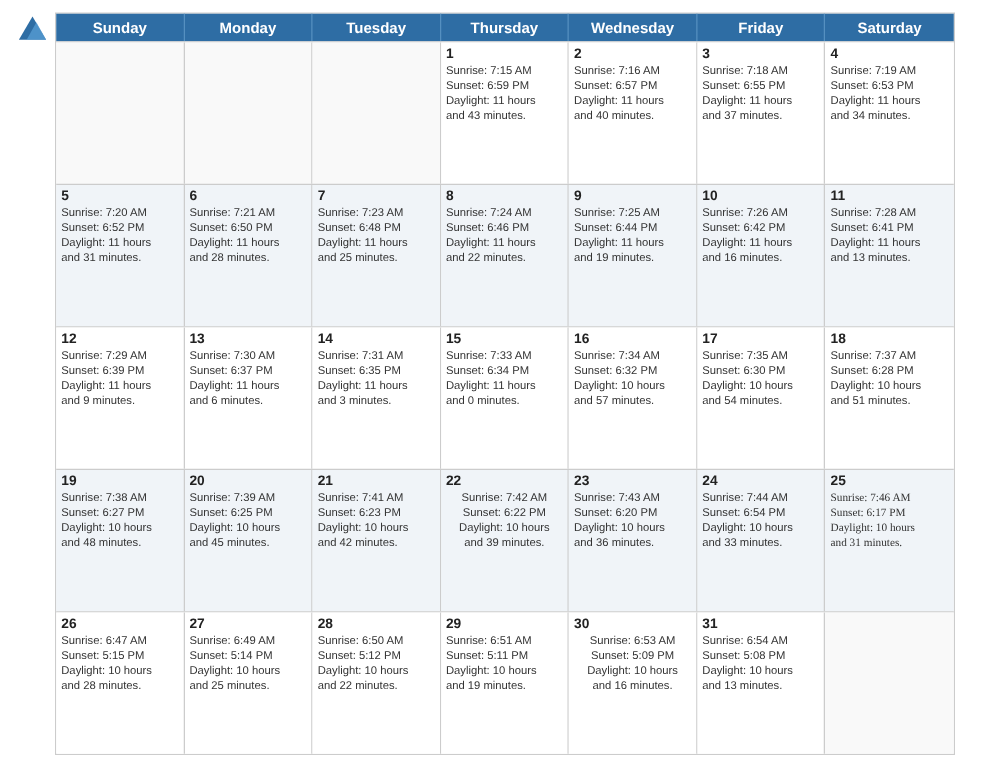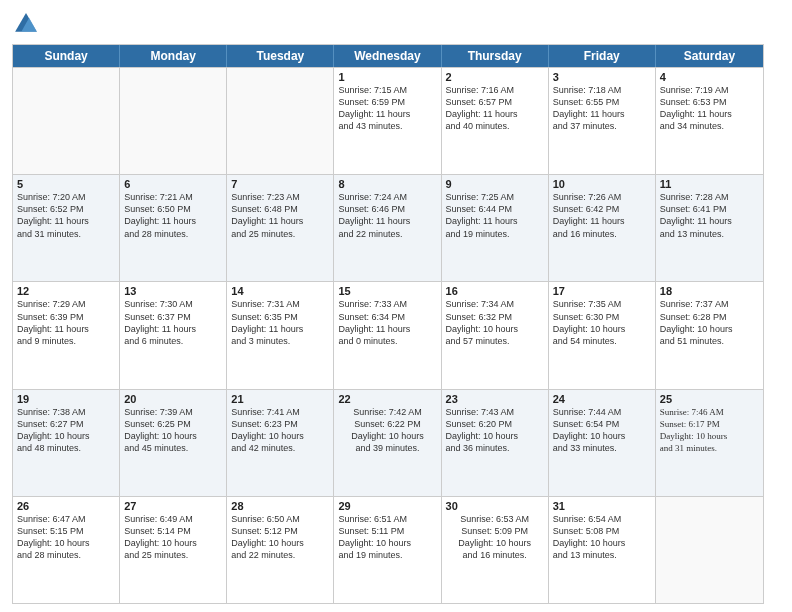--- a/index.html
+++ b/index.html
@@ -8,21 +8,21 @@
       background: #fff;
       width: 792px;
       height: 612px;
       overflow: hidden;
     }
     .page {
       width: 792px;
       height: 612px;
       background: #fff;
       display: flex;
-      flex-direction: column;
+      flex-direction: row;
       padding: 10px 28px 8px 12px;
     }
     .header {
       display: flex;
       justify-content: space-between;
       align-items: flex-start;
       margin-bottom: 6px;
     }
     .logo {
       display: flex;
@@ -128,22 +128,22 @@
       <div class="month-title"></div>
       <div class="location-title"></div>
     </div>
   </div>
 
   <div class="calendar">
     <div class="cal-header">
     <div class="cal-header-cell">Sunday</div>
         <div class="cal-header-cell">Monday</div>
         <div class="cal-header-cell">Tuesday</div>
+        <div class="cal-header-cell">Thursday</div>
         <div class="cal-header-cell">Wednesday</div>
-        <div class="cal-header-cell">Thursday</div>
         <div class="cal-header-cell">Friday</div>
         <div class="cal-header-cell">Saturday</div>
       </div>
     <div class="cal-body">
     <div class="cal-row">
           <div class="cal-cell empty"></div>
           <div class="cal-cell empty"></div>
           <div class="cal-cell empty"></div>
           <div class="cal-cell">
             <div class="day-num">1</div>

